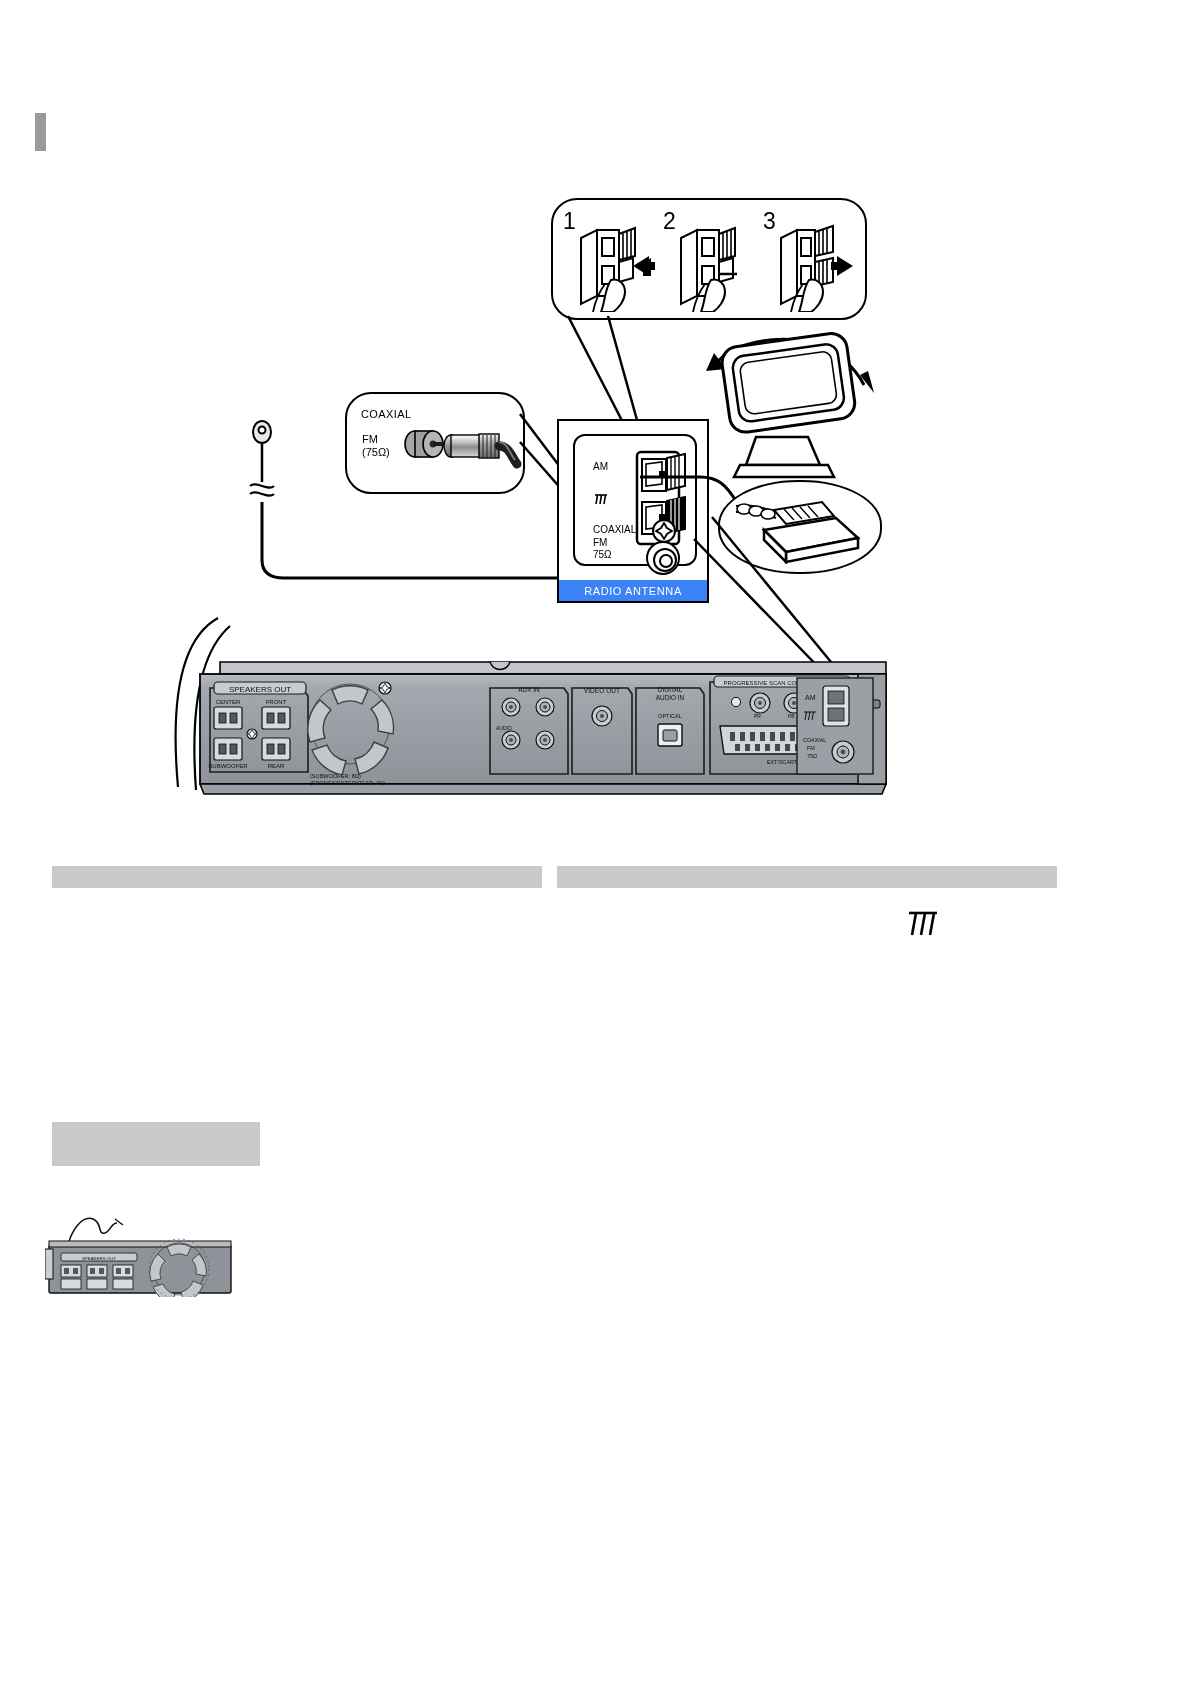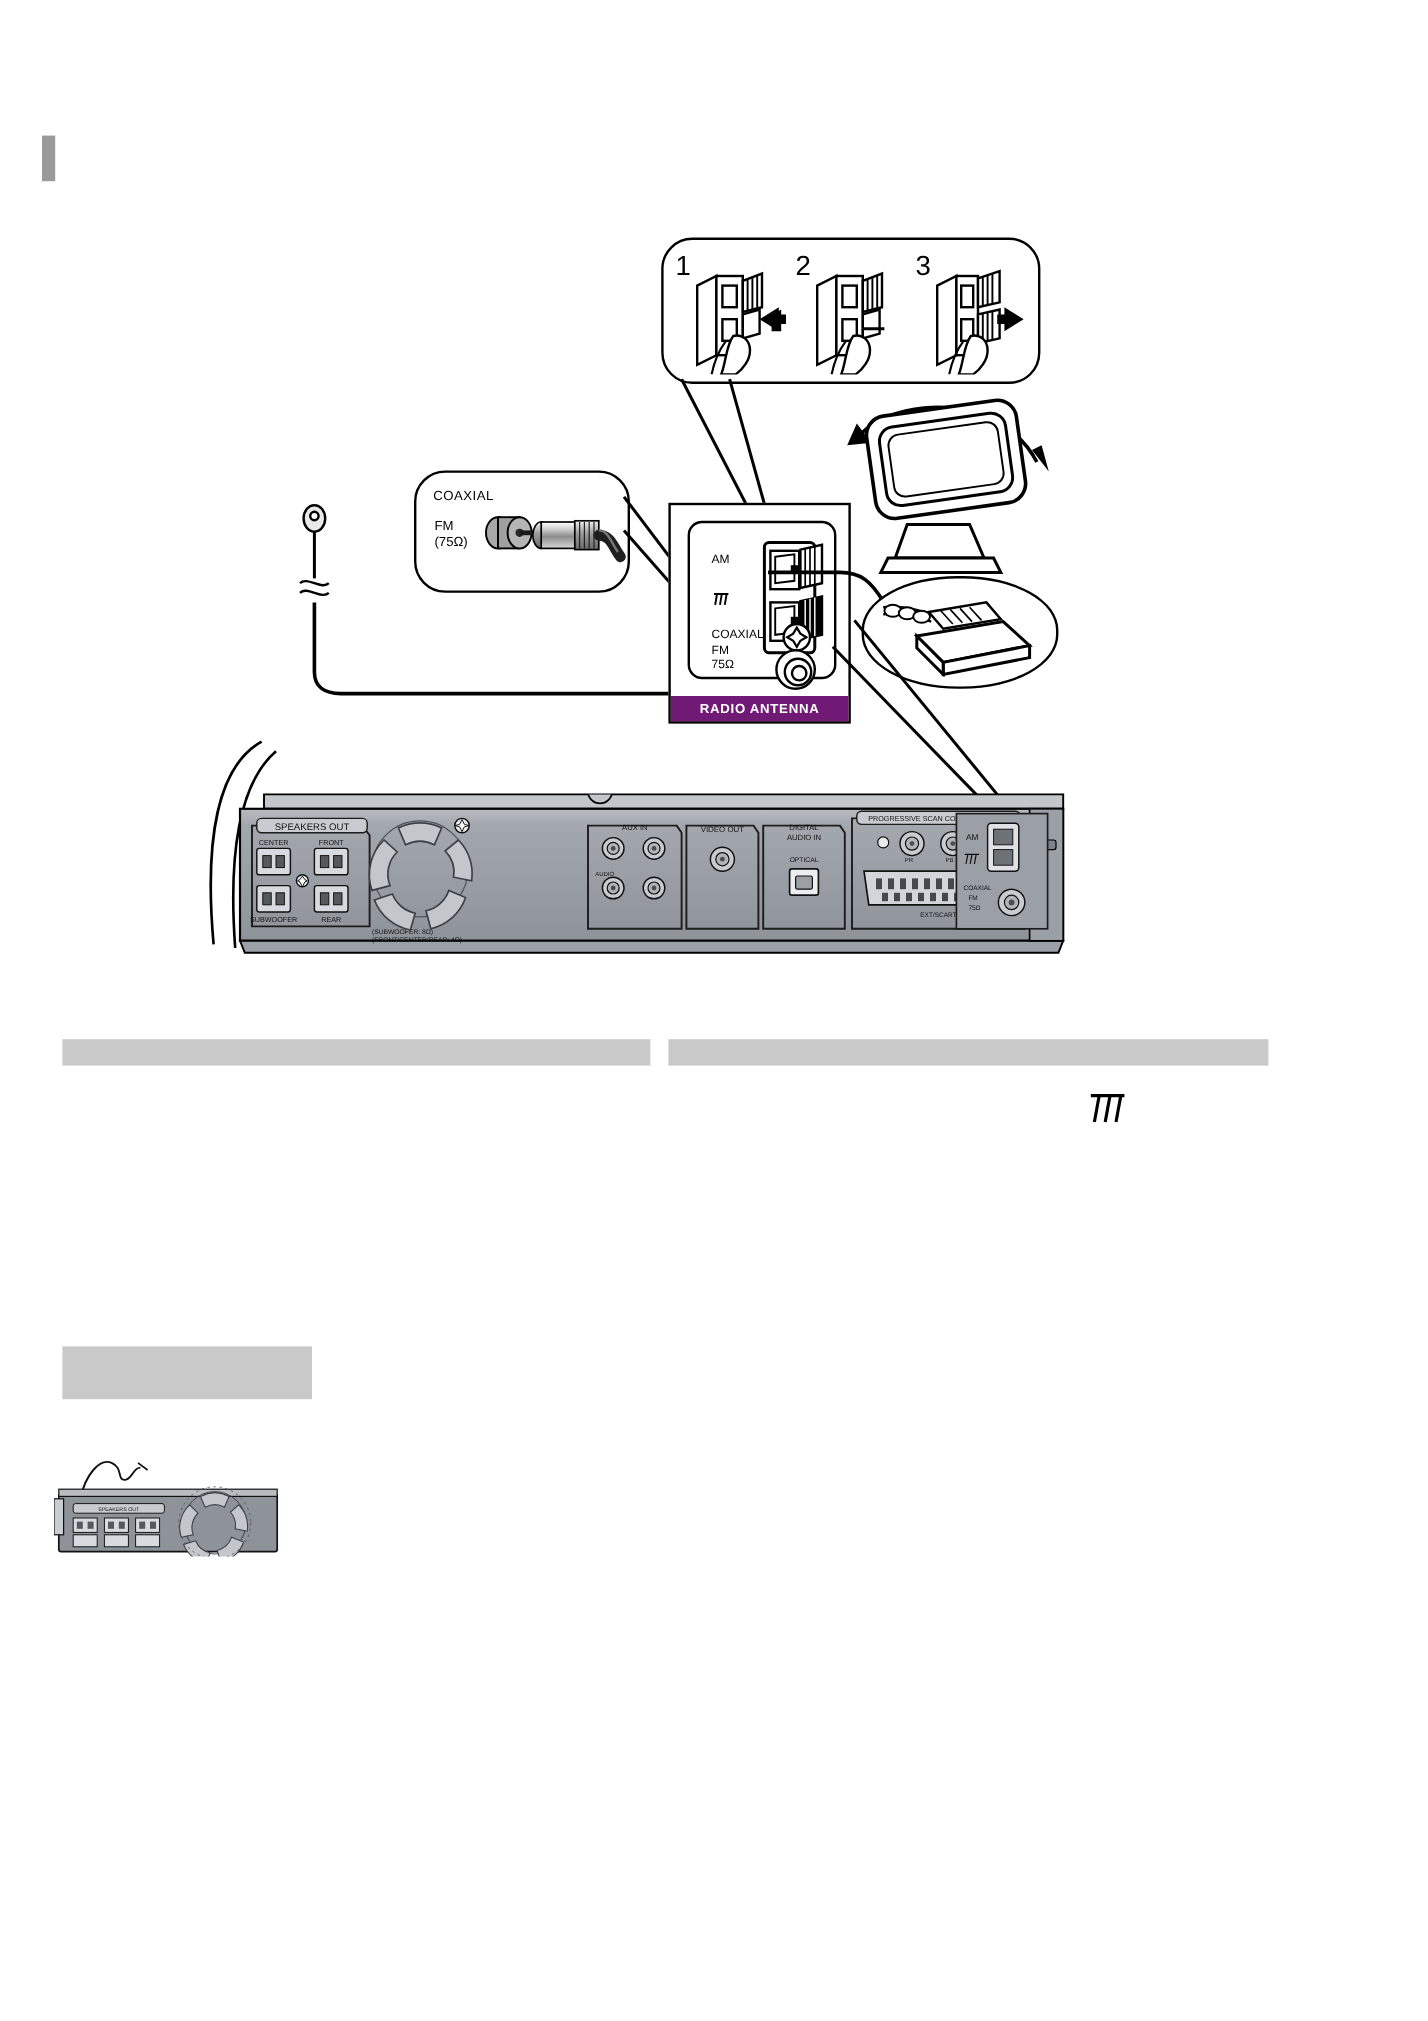--- a/index.html
+++ b/index.html
@@ -27,22 +27,22 @@
   #coax-fm{position:absolute;left:15px;top:39px;font-size:11px;line-height:13px;}
 
   
   #ra-panel{left:557px;top:419px;width:148px;height:180px;border:2.5px solid #000;background:#fff;}
   #ra-inner{position:absolute;left:14px;top:13px;width:120px;height:128px;
             border:2px solid #000;border-radius:12px;background:#fff;}
   .ra-lab{position:absolute;font-size:10px;}
   #ra-am{left:18px;top:25px;}
   #ra-gnd{left:18px;top:56px;}
   #ra-coax{position:absolute;left:18px;top:88px;font-size:10px;line-height:12.5px;text-align:left;}
-  #ra-banner{position:absolute;left:0;bottom:0;width:100%;height:21px;background:#701a75;
-             color:#fff;font-size:11px;font-weight:bold;letter-spacing:.6px;
+  #ra-banner{position:absolute;left:0;bottom:0;width:100%;height:21px;background:#3b82f6;
+             color:#fff;font-size:11px;font-weight:normal;letter-spacing:.6px;
              display:flex;align-items:center;justify-content:center;}
 
   
   #loop-antenna{left:700px;top:325px;width:190px;height:200px;}
 
   
   #loopbase-callout{left:718px;top:480px;width:160px;height:90px;
                     border:2.5px solid #000;border-radius:80px/45px;background:#fff;}
 
   

